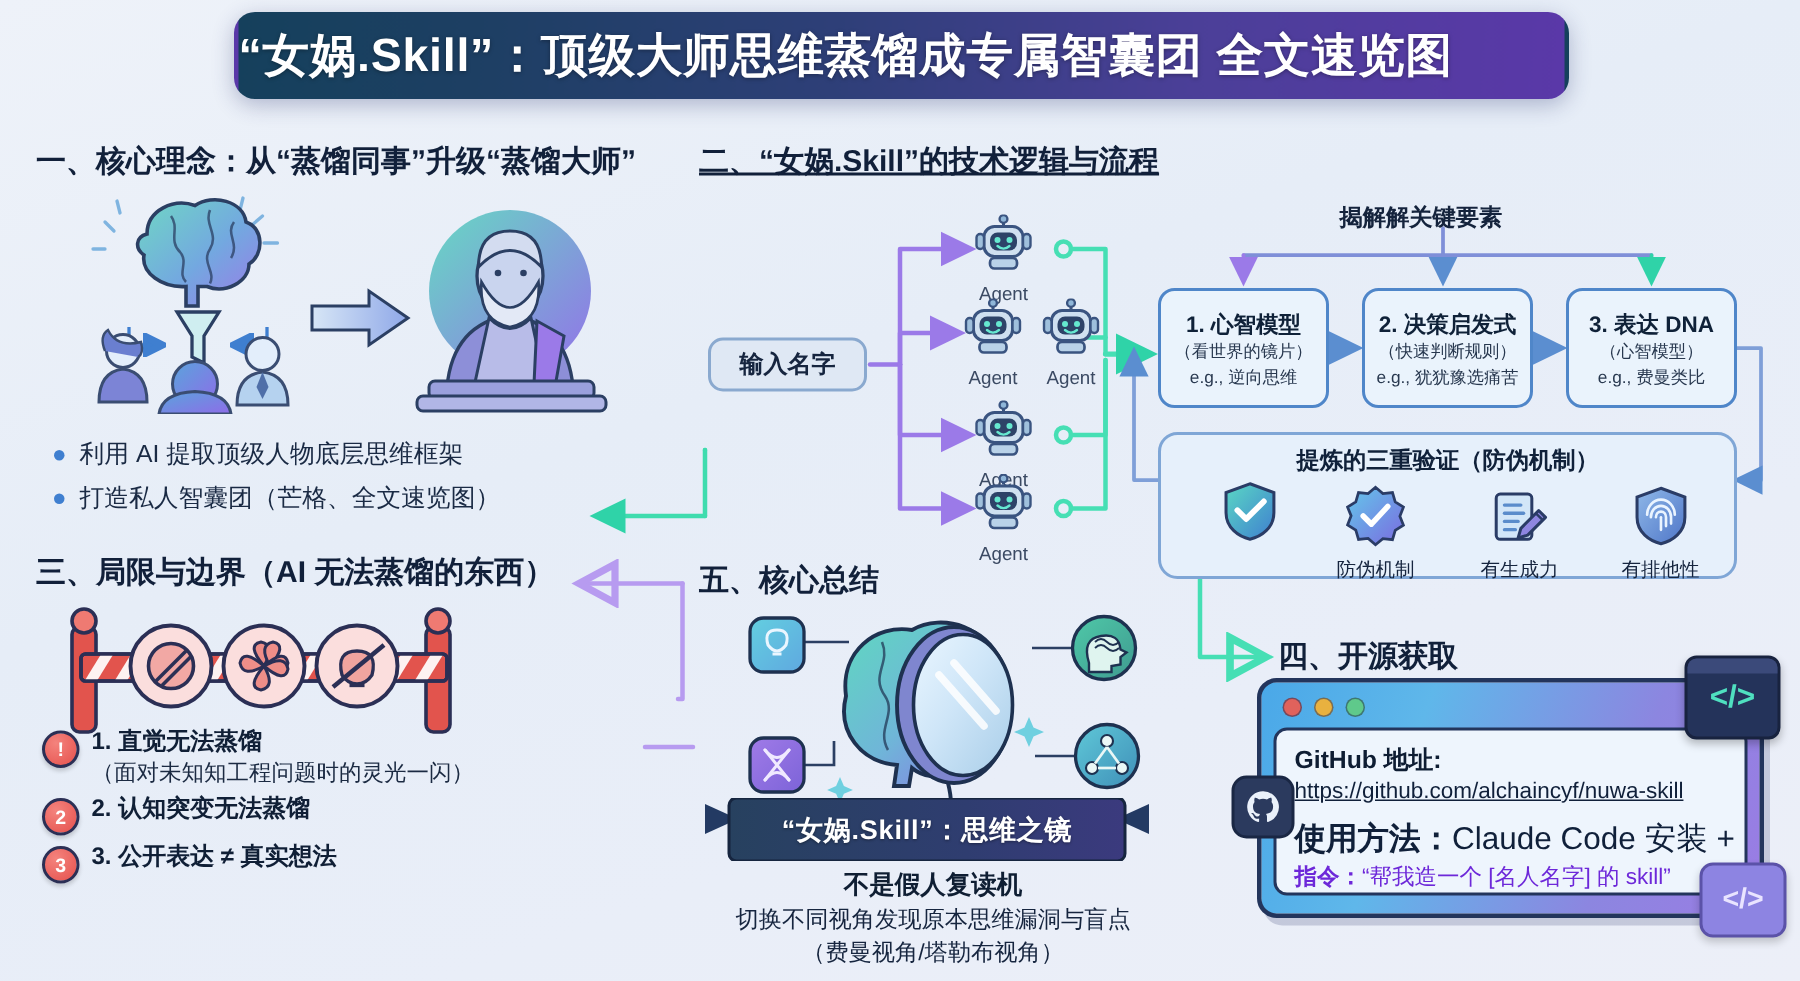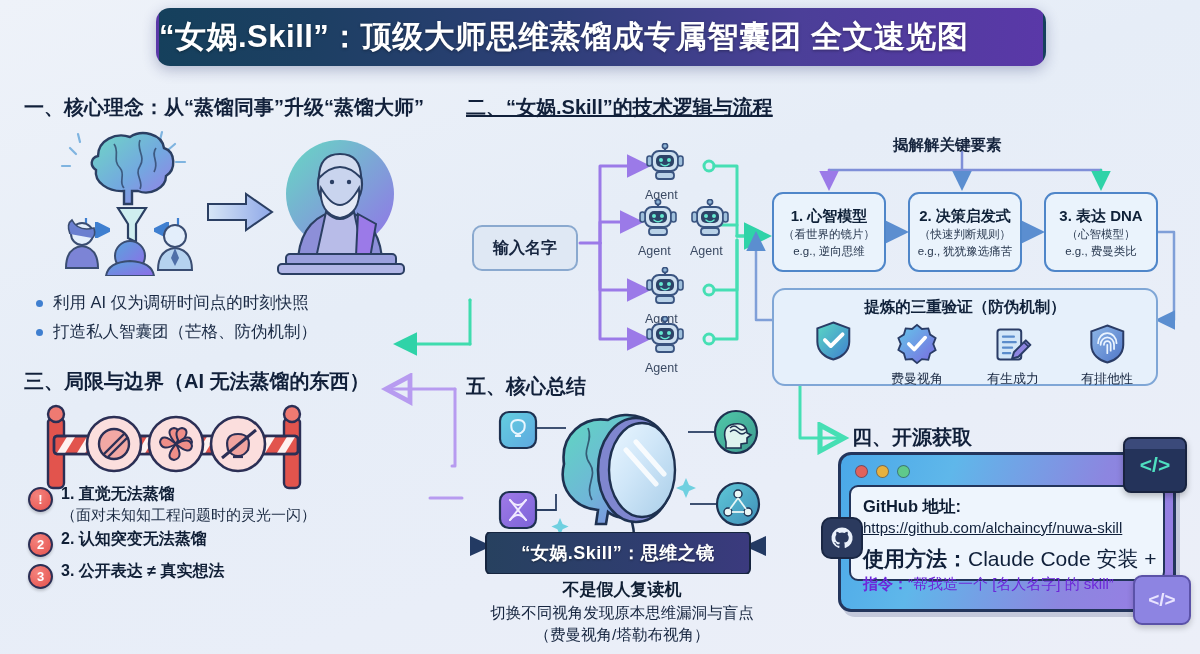--- a/index.html
+++ b/index.html
@@ -45,26 +45,26 @@
   
   #s1-head { left:24px; top:94px; }
   #s1-art { position:absolute; left:40px; top:126px; width:380px; height:150px; }
   .s1-bullets { position:absolute; left:36px; top:292px; width:400px; }
   .blt { display:flex; align-items:flex-start; gap:10px; font-size:16.5px; color:#1a2a44; margin-bottom:7px; white-space:nowrap;}
   .blt .dot { width:7px; height:7px; border-radius:50%; background:#3f7fd0; margin-top:8px; flex:0 0 auto; }
 
   
   #s2-head { left:466px; top:94px;text-decoration:underline; }
   #input-pill {
-    position:absolute; left:472px; top:225px; width:106px; height:46px;
+    position:absolute; left:472px; top:225px; width:106px; height:36px;
     border-radius:10px; background:#dfe8f4; border:2.5px solid #8aa9cf;
     display:flex; align-items:center; justify-content:center;
     font-size:16px; font-weight:bold; color:#16253f;
   }
-  .agent { position:absolute; width:48px; }
+  .agent { position:absolute; width:48px; text-align:center; }
   .agent .bot { width:40px; height:40px; margin:0 auto; }
   .agent .lbl { font-size:12.5px; color:#3b4a63; margin-top:1px; font-family:"Liberation Sans",sans-serif;}
 
   #elems-label { position:absolute; left:893px; top:135px; font-size:15.5px; font-weight:bold; color:#14233c; white-space:nowrap; }
 
   .ebox {
     position:absolute; top:192px; width:114px; height:80px;
     background:#eaf3fc; border:2.5px solid #4f86c9; border-radius:11px;
     display:flex; flex-direction:column; align-items:center; justify-content:center;
     padding-top:2px;
@@ -124,21 +124,21 @@
     position:absolute; left:838px; top:452px; width:338px; height:160px;
     border-radius:13px; border:3px solid #23355c;
     background: linear-gradient(110deg, #4aa8e8 0%, #5fb7ea 30%, #8c86e0 70%, #9a7ce4 100%);
     box-shadow: 4px 5px 0 rgba(60,70,120,.22);
     padding:8px;
   }
   #dots { display:flex; gap:8px; padding:2px 4px 7px 6px; }
   #dots i { width:13px; height:13px; border-radius:50%; display:block; border:1.5px solid rgba(35,53,92,.55); }
   #browser-inner {
     background:#eef5fd; border:2.5px solid #23355c; border-radius:9px;
-    height:96px; padding:9px 12px;
+    height:112px; padding:9px 12px;
   }
   #gh-title { font-size:16.5px; font-weight:bold; color:#0e1d33; }
   #gh-url { font-size:15px; color:#10203a; text-decoration:underline; margin-top:1px; white-space:nowrap;}
   #gh-use { font-size:21px; color:#10203a; margin-top:9px; white-space:nowrap;}
   #gh-use b, #gh-cmd b { font-weight:bold; }
   #gh-cmd { font-size:15px; color:#6d28d9; margin-top:2px; white-space:nowrap;}
   #code-badge-tr {
     position:absolute; right:-14px; top:-18px; width:64px; height:56px;
     border-radius:8px; background:#24335a; border:2.5px solid #18233f;
     display:flex; align-items:center; justify-content:center;
@@ -325,25 +325,25 @@
       <circle cx="292" cy="56" r="2.2" fill="#2b3f63"></circle>
         <circle cx="309" cy="56" r="2.2" fill="#2b3f63"></circle>
       <rect x="246" y="128" width="110" height="12" rx="4" fill="#9aa0dd" stroke="#2b3f63" stroke-width="2"></rect>
       <rect x="238" y="138" width="126" height="10" rx="4" fill="#b1b6e6" stroke="#2b3f63" stroke-width="2"></rect>
     </g>
   </svg>
 
   <div class="s1-bullets">
     <div class="blt">
         <span class="dot"></span>
-        <span>利用 AI 仅为调研时间点的时刻快照</span>
+        <span>利用 AI 提取顶级人物底层思维框架</span>
       </div>
     <div class="blt">
         <span class="dot"></span>
-        <span>打造私人智囊团（芒格、防伪机制）</span>
+        <span>打造私人智囊团（芒格、全文速览图）</span>
       </div>
   </div>
 
   <div class="sec-head" id="s2-head">二、“女娲.Skill”的技术逻辑与流程</div>
 
   <div id="input-pill">
     <span>输入名字</span>
   </div>
 
   <div class="agent" style="left:645px; top:143px;">
@@ -465,21 +465,21 @@
       <svg class="vi" viewBox="0 0 46 46">
         <path d="M23 2 l5.4 4.6 l7-.7 l2 6.8 l6 3.8 l-2.6 6.6 l2.6 6.6 l-6 3.8 l-2 6.8 l-7-.7 L23 44 l-5.4-4.6 l-7 .7 l-2-6.8 l-6-3.8 l2.6-6.6 L2.6 16.5 l6-3.8 l2-6.8 l7 .7 Z" fill="url(#sg2)" stroke="#2a3c66" stroke-width="2"></path>
         <path d="M14 23 L20 29 L32 16" stroke="#fff" stroke-width="4" fill="none" stroke-linecap="round" stroke-linejoin="round"></path>
         <defs>
             <linearGradient id="sg2" x1="0" y1="0" x2="1" y2="1">
               <stop offset="0" stop-color="#63c8ea"></stop>
               <stop offset="100%" stop-color="#7b6ae0"></stop>
             </linearGradient>
           </defs>
       </svg>
-      <div class="vl">费曼视角</div>
+      <div class="vl">防伪机制</div>
     </div>
 
     <div class="vitem" id="vit-2">
       <svg class="vi" viewBox="0 0 46 46">
         <rect x="6" y="7" width="26" height="33" rx="3" fill="#d2e6f8" stroke="#2a3c66" stroke-width="2.2"></rect>
         <g stroke="#5a8ccb" stroke-width="2.4" stroke-linecap="round">
           <path d="M12 15 H24"></path>
             <path d="M12 21 H26"></path>
             <path d="M12 27 H22"></path>
             <path d="M12 33 H20"></path>

